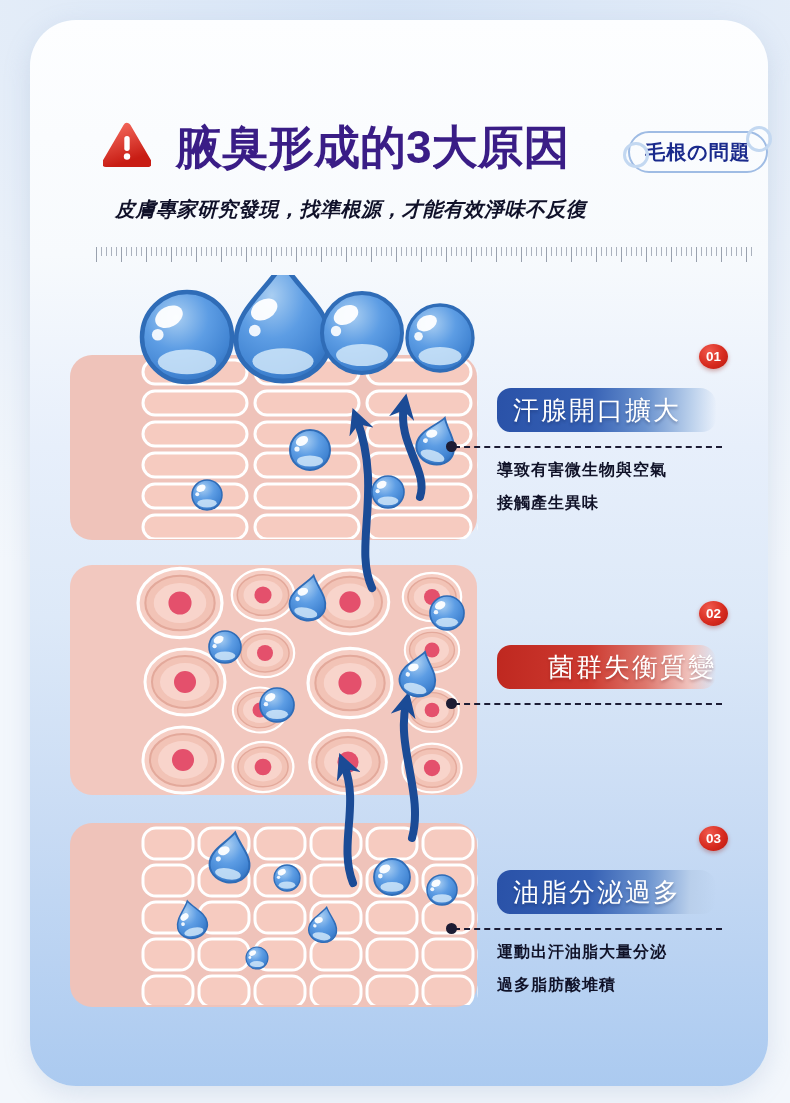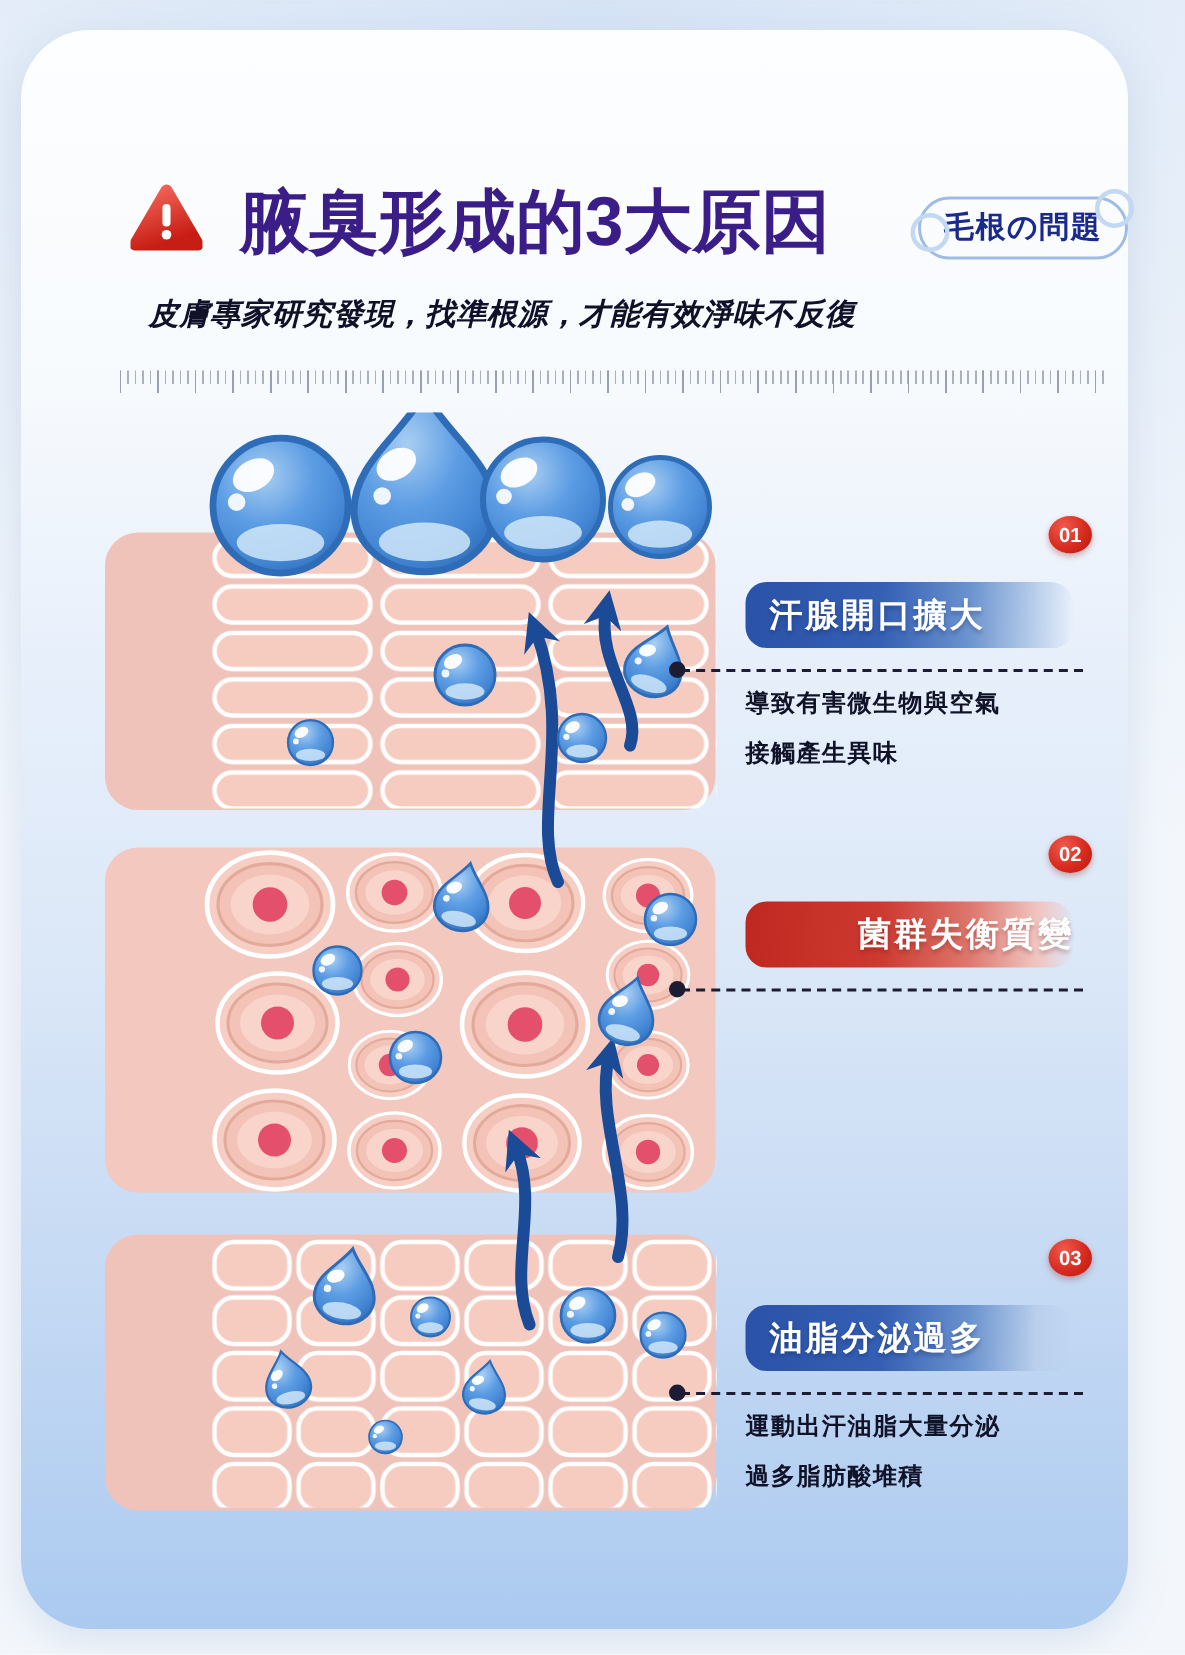--- a/index.html
+++ b/index.html
@@ -2,21 +2,21 @@
 <html><head>
 <meta charset="utf-8">
 <style>
   html,body{margin:0;padding:0;}
   body{
     width:790px;height:1103px;position:relative;overflow:hidden;
     font-family:"Liberation Sans","DejaVu Sans",sans-serif;
     background:radial-gradient(130% 55% at 50% 0%, #d6e4f6 0%, #e9f0f9 55%, #f3f7fc 100%);
   }
   .card{
-    position:absolute;left:14px;top:20px;width:738px;height:1066px;border-radius:46px;
+    position:absolute;left:30px;top:20px;width:738px;height:1066px;border-radius:46px;
     background:linear-gradient(180deg,#fdfeff 0%,#f7fafd 22%,#e7eff b 40%,#dde9f8 56%,#c8dbf4 76%,#abcaf0 100%);
     background:linear-gradient(180deg,#fdfeff 0%,#f7fafd 22%,#e7effb 40%,#dde9f8 56%,#c8dbf4 76%,#abcaf0 100%);
     box-shadow:0 8px 26px rgba(140,165,200,.25);
   }
   
   .warn{position:absolute;left:73px;top:101px;width:48px;height:50px;}
   .title{
     position:absolute;left:146px;top:99px;width:420px;
     font-size:46px;font-weight:900;color:#3a1d86;letter-spacing:0px;line-height:56px;white-space:nowrap;
   }
@@ -35,31 +35,31 @@
   .ruler{
     position:absolute;left:66px;top:227px;width:660px;height:17px;
     background:
       repeating-linear-gradient(90deg,#99a1ae 0 1px,transparent 1px 25px) 0 0/660px 15px no-repeat,
       repeating-linear-gradient(90deg,#aab1bd 0 1px,transparent 1px 5px) 0 0/656px 9px no-repeat;
   }
   
   .illu{position:absolute;left:55px;top:275px;width:430px;height:740px;}
   
   .section{position:absolute;left:0;width:790px;height:150px;}
-  .s1{top:344px;} .s2{top:557px;} .s3{top:826px;padding-left:48px;}
+  .s1{top:344px;} .s2{top:601px;} .s3{top:826px;padding-left:48px;}
   .num{
     position:absolute;left:699px;top:0;width:29px;height:25px;border-radius:50%;
     background:radial-gradient(circle at 35% 28%,#f0594d 0%,#d72b1f 55%,#b7170e 100%);
     color:#fff;font-size:13.5px;font-weight:800;text-align:center;line-height:25px;
     box-shadow:0 2px 4px rgba(150,30,20,.35);
   }
   .lbl{
     position:absolute;left:497px;top:44px;width:219px;height:44px;line-height:44px;
     padding-left:16px;box-sizing:border-box;border-radius:14px 16px 14px 14px;
-    font-size:22px;font-weight:700;color:#ffffff;letter-spacing:2px;white-space:nowrap;
+    font-size:26px;font-weight:400;color:#ffffff;letter-spacing:2px;white-space:nowrap;
     text-shadow:0 2px 3px rgba(10,20,60,.30);
   }
   .lbl[data-variant="blue"]{
     background:linear-gradient(92deg,#2a52a8 0%,#3560b4 42%,#6b93cf 68%,#b9cfeb 88%,rgba(215,228,245,0) 100%);
   }
   .lbl[data-variant="red"]{
     background:linear-gradient(92deg,#bf2820 0%,#cd3a30 42%,#dd776d 68%,#f0c3be 88%,rgba(248,228,226,0) 100%);
     text-shadow:0 2px 3px rgba(90,10,10,.30);
     text-align:right;
   }

